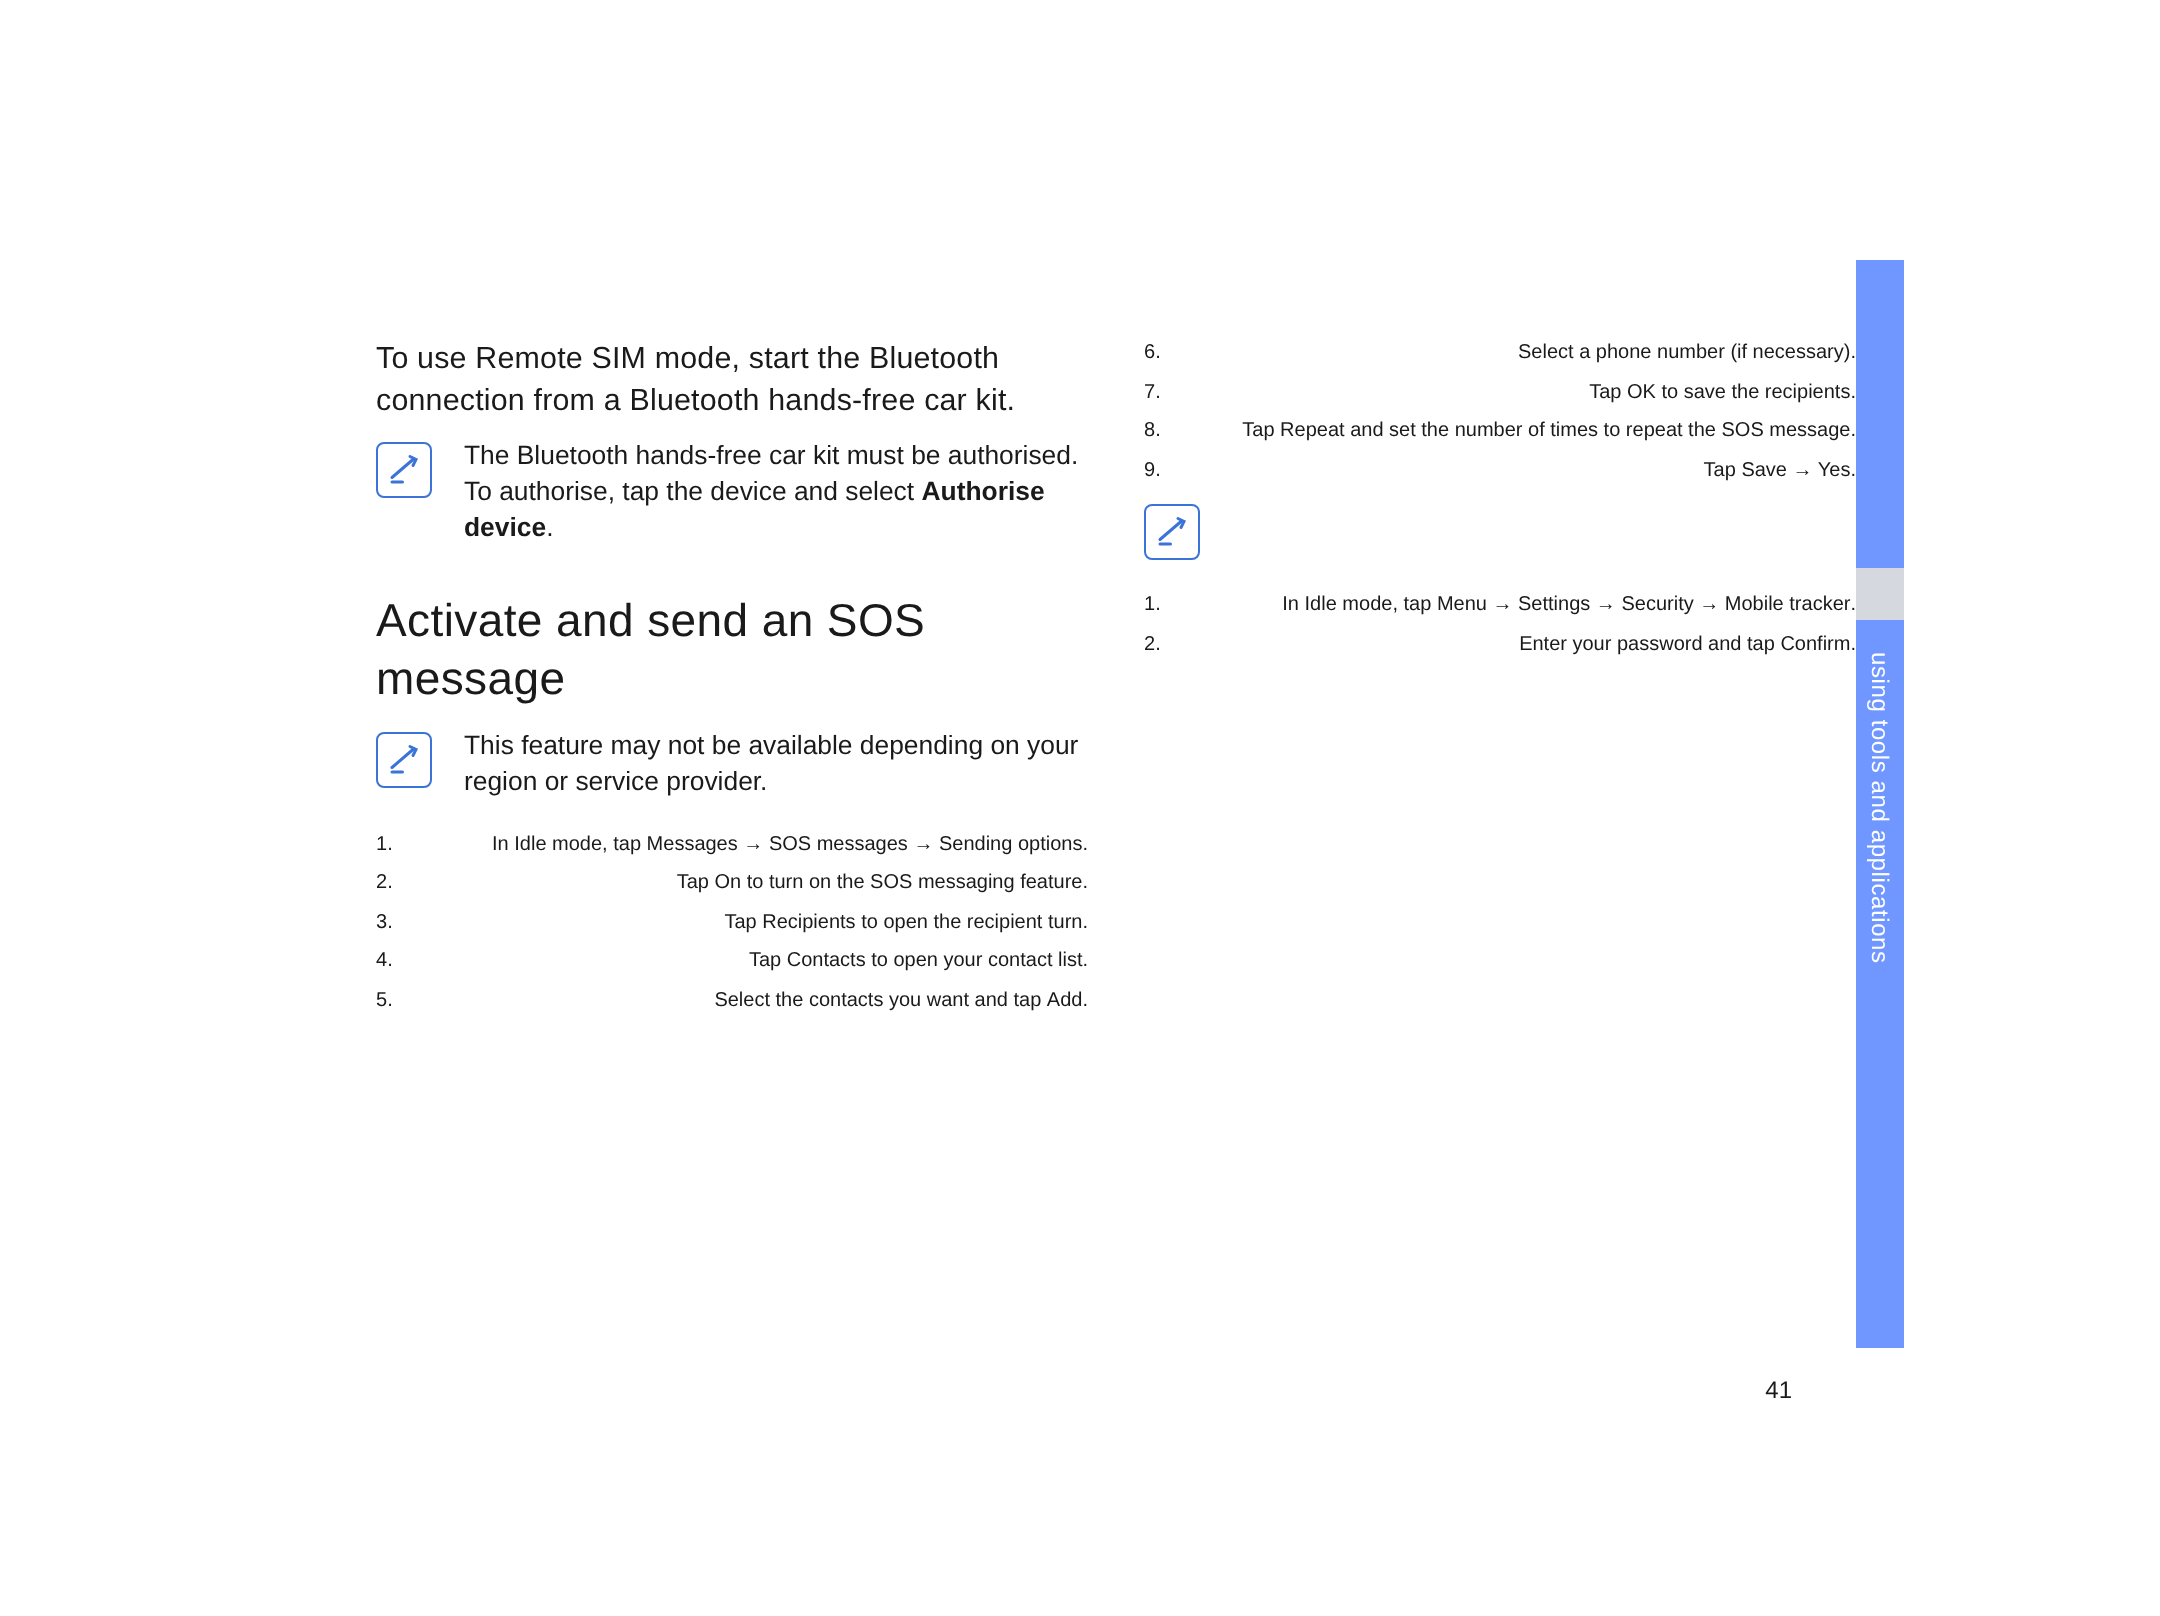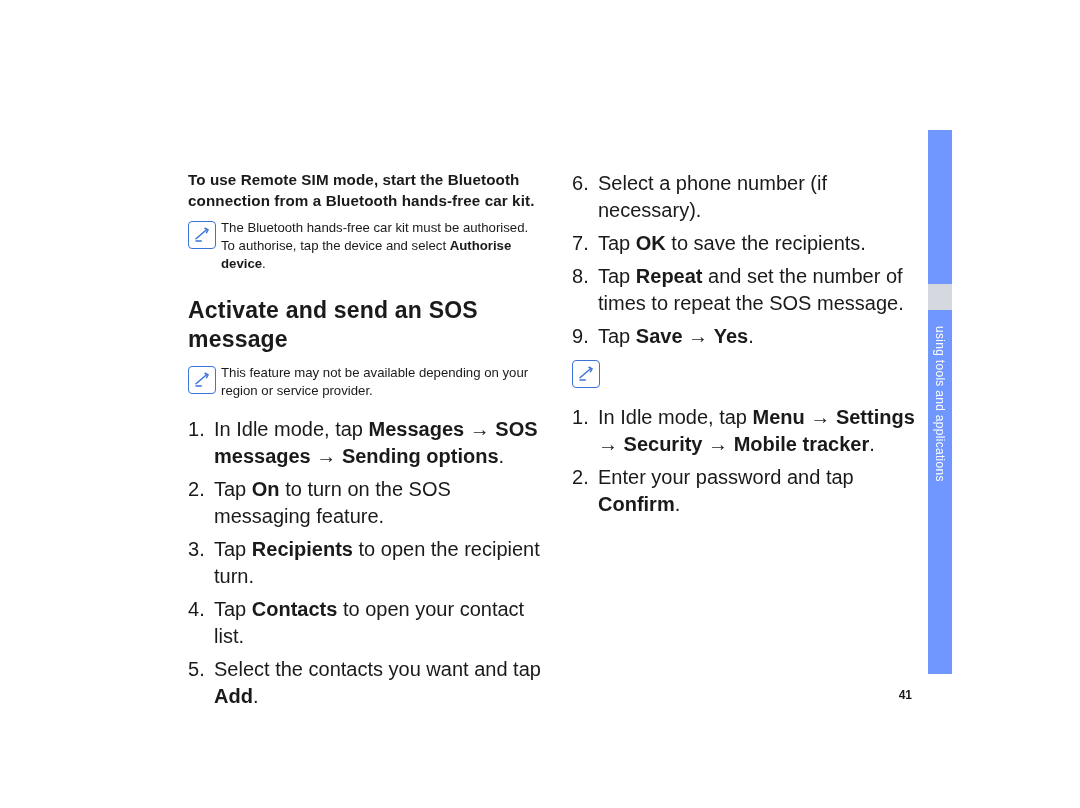--- a/index.html
+++ b/index.html
@@ -17,35 +17,35 @@
     display: flex;
     gap: 28px;
   }
   .col {
     flex: 1 1 0;
     min-width: 0;
   }
   p.body {
     font-size: 15.2px;
     line-height: 1.35;
-    font-weight: 700;
+    font-weight: 400;
     letter-spacing: 0.1px;
     margin-bottom: 6px;
   }
   h2 {
     font-size: 23px;
-    font-weight: 700;
+    font-weight: 400;
     line-height: 1.25;
     margin-top: 24px;
     margin-bottom: 10px;
     letter-spacing: 0.2px;
   }
   .note {
     display: flex;
-    gap: 5px;
+    gap: 16px;
     margin: 8px 0 10px 0;
   }
   .note-icon {
     flex: 0 0 28px;
     height: 28px;
     border: 1.6px solid #3b73d6;
     border-radius: 4px;
     display: flex;
     align-items: center;
     justify-content: center;
@@ -61,32 +61,33 @@
   .note-text b { font-weight: 600; }
   ol.steps {
     list-style: none;
     counter-reset: step;
     margin-top: 16px;
   }
   ol.steps > li {
     counter-increment: step;
     position: relative;
     padding-left: 26px;
-    font-size: 20px;
+    font-size: 10px;
     line-height: 1.35;
     font-weight: 300;
     margin-bottom: 6px;
+    text-align: right;
   }
   ol.steps > li::before {
     content: counter(step) ".";
     position: absolute;
     left: 0;
     top: 0;
   }
-  b, strong { font-weight: 700; }
+  b, strong { font-weight: 400; }
   .arrow { font-weight: 400; }
   .tab {
     position: absolute;
     right: 128px;
     top: 130px;
     width: 24px;
     height: 544px;
     background: #6f97ff;
   }
   .tab-gap {
@@ -108,24 +109,24 @@
     font-weight: 300;
     letter-spacing: 0.3px;
     writing-mode: vertical-rl;
     text-orientation: mixed;
     display: flex;
     align-items: center;
     justify-content: flex-start;
   }
   .page-num {
     position: absolute;
-    right: 168px;
+    right: 184px;
     top: 688px;
     font-size: 12px;
-    font-weight: 700;
+    font-weight: 400;
   }
 </style>
 </head>
 <body>
 
 <div class="page">
 
   <div class="col">
     <p class="body">To use Remote SIM mode, start the Bluetooth connection from a Bluetooth hands-free car kit.</p>
 

